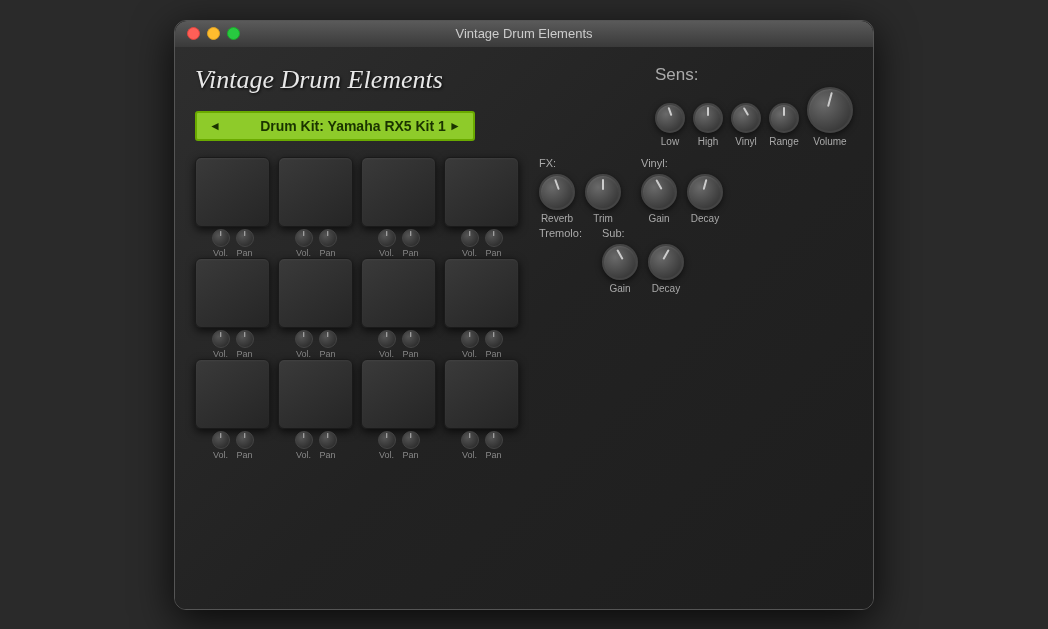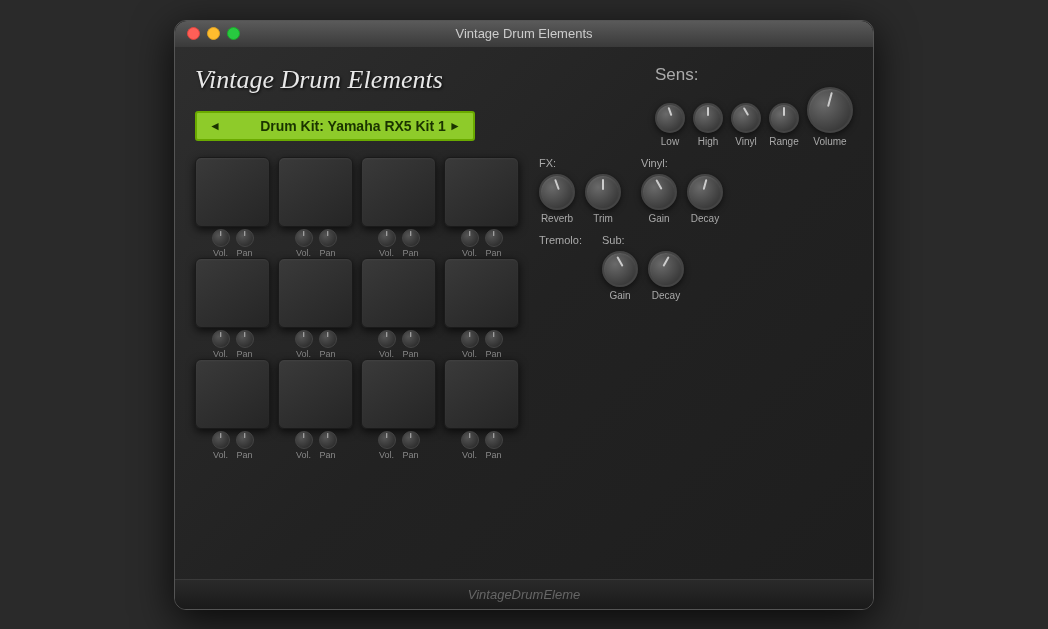--- a/index.html
+++ b/index.html
@@ -230,21 +230,21 @@
       display: flex;
       flex-direction: column;
       align-items: center;
       gap: 1px;
     }
 
     .controls-section {
       flex: 1;
       display: flex;
       flex-direction: column;
-      gap: 10px;
+      gap: 3px;
     }
 
     .fx-vinyl-row {
       display: flex;
       gap: 20px;
     }
 
     .fx-block, .vinyl-block, .tremolo-block, .sub-block {
       display: flex;
       flex-direction: column;
@@ -600,16 +600,13 @@
                 <span class="knob-label">Decay</span>
               </div>
             </div>
           </div>
         </div>
 
       </div>
     </div>
   </div>
 
-  <div class="footer-bar">
-    <span class="footer-text">VintageDrumEleme</span>
-  </div>
 </div>
 
 </body></html>

